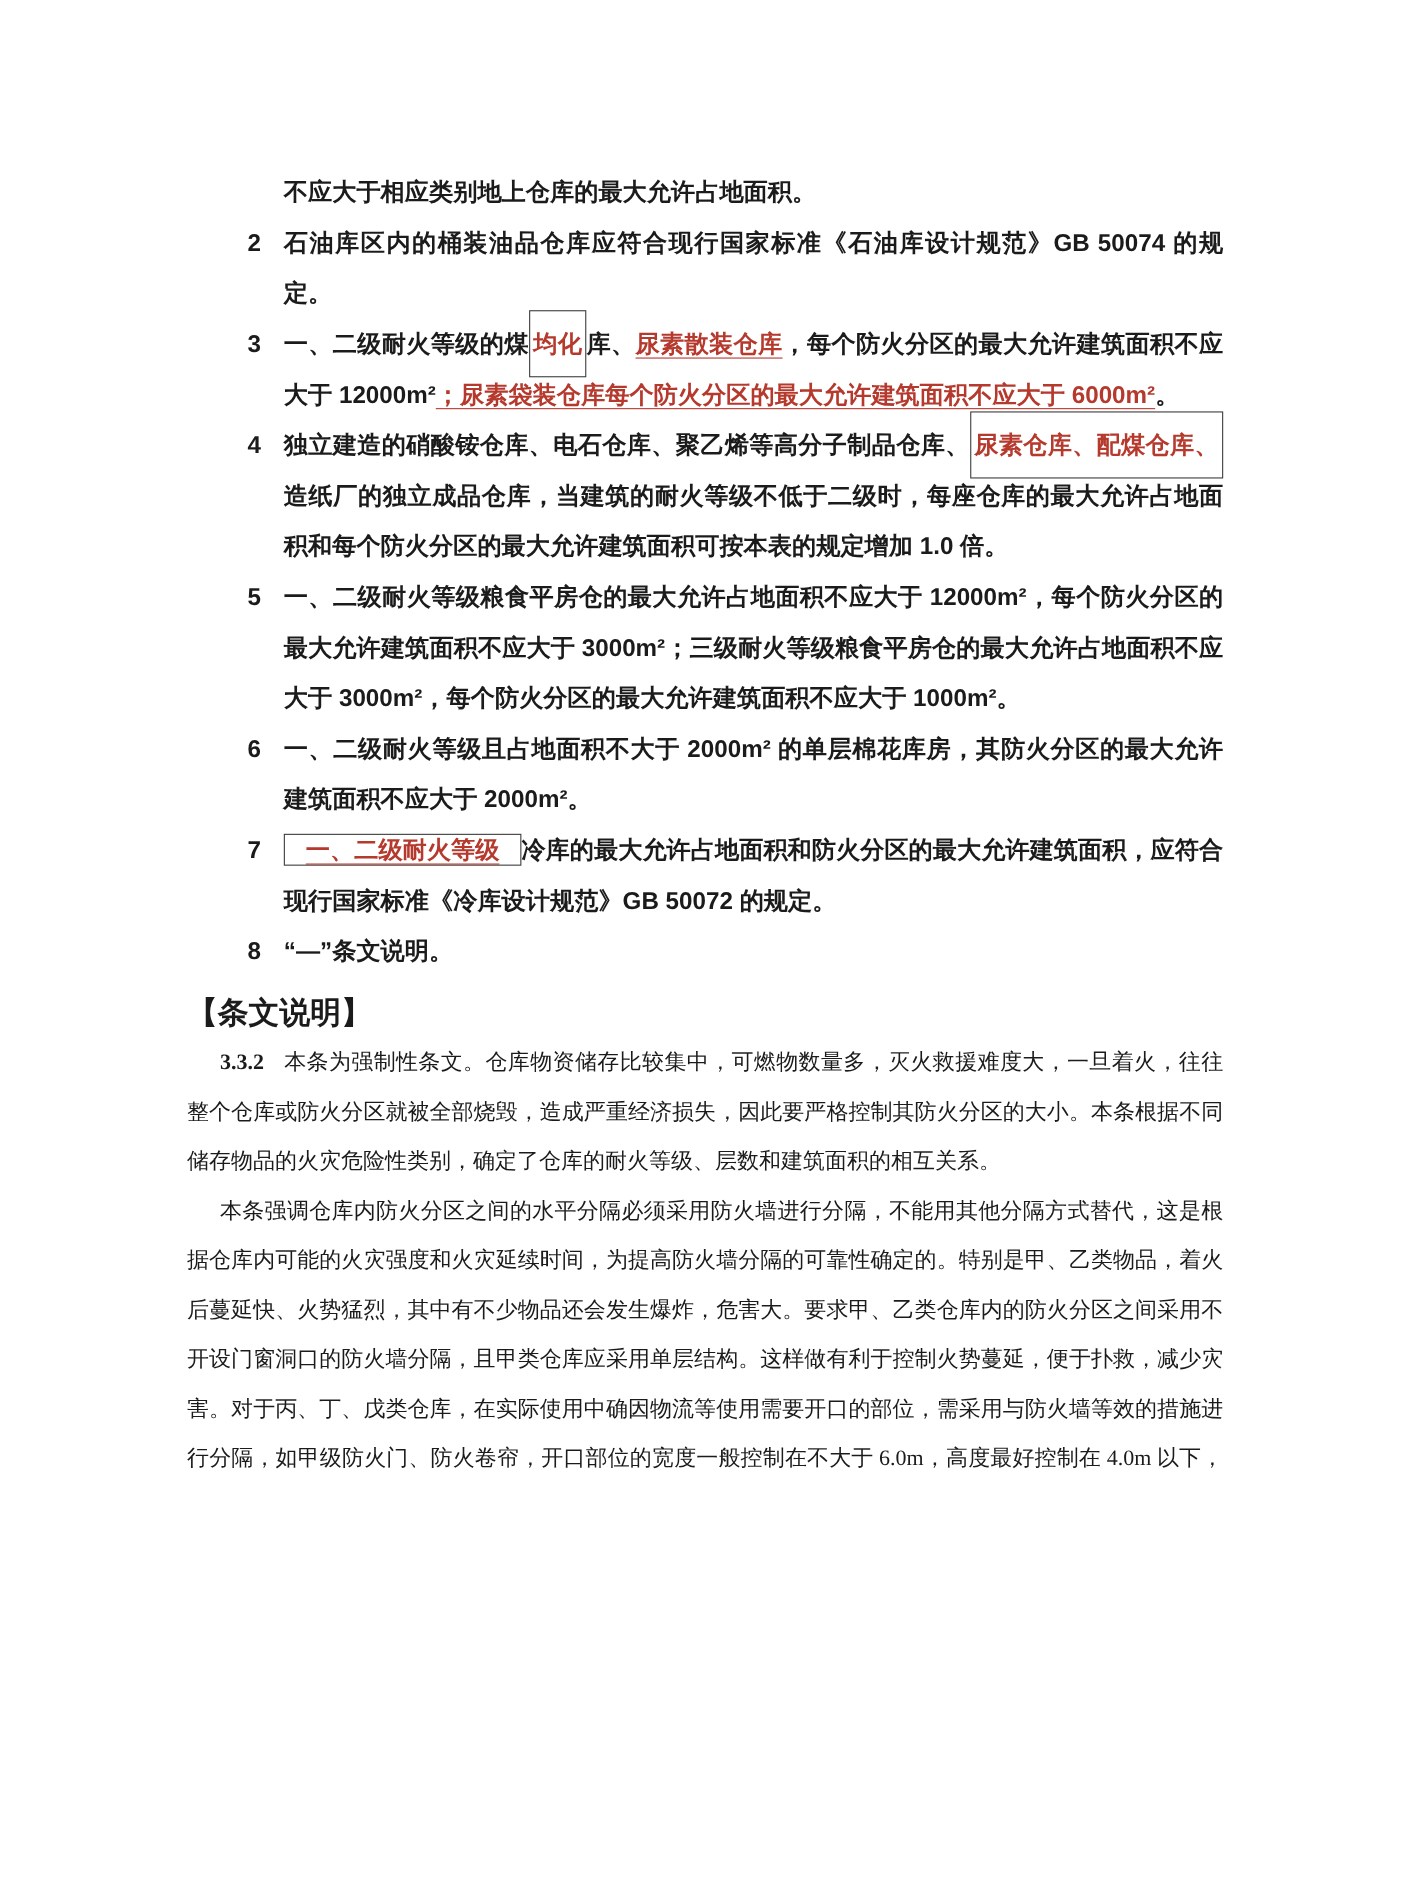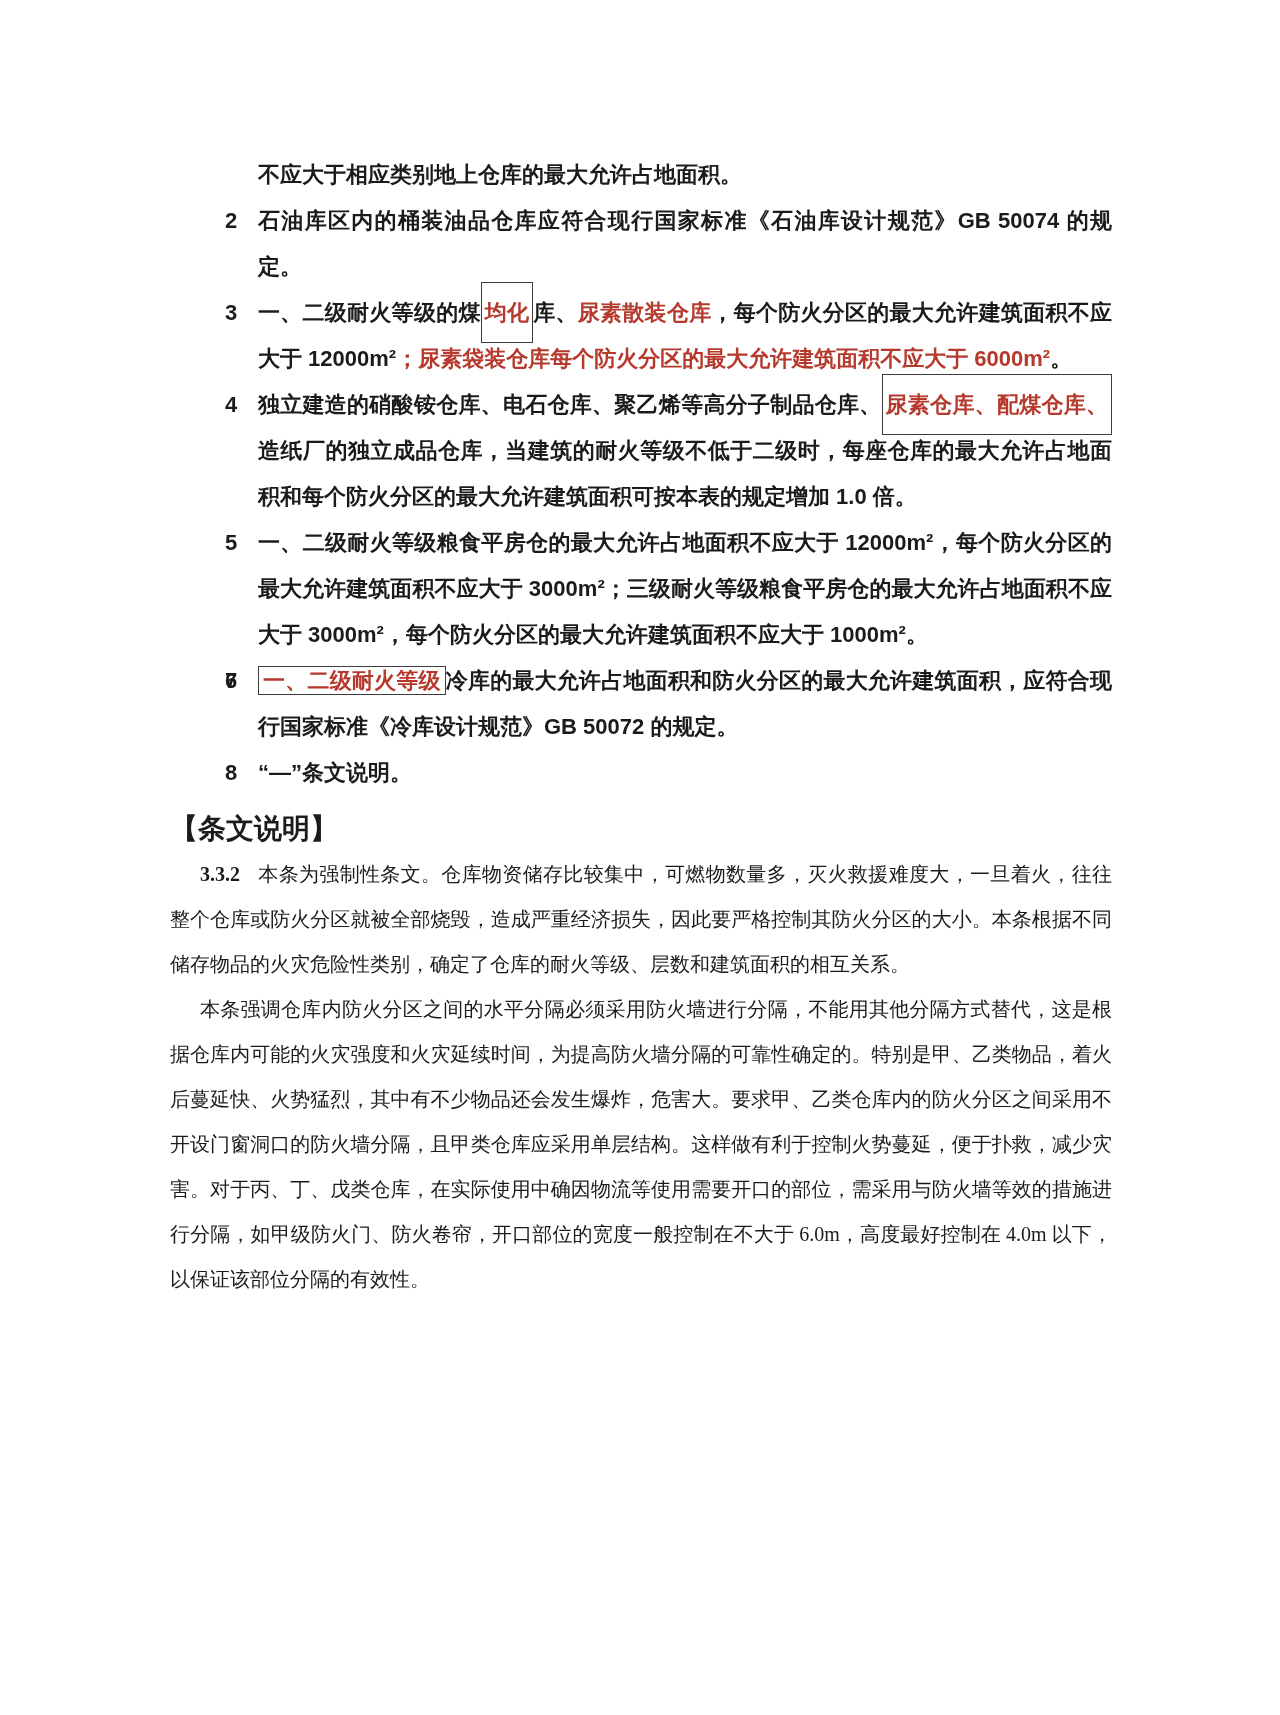--- a/index.html
+++ b/index.html
@@ -44,24 +44,25 @@
     font-weight:700;
   }
   .seg{white-space:pre-wrap;}
   .rbox{
     color:var(--red);
     border:1px solid var(--box-border);
     padding:17px 3px;
   }
   .runder{
     color:var(--red);
+    text-decoration:underline;
     text-decoration-thickness:1px;
     text-underline-offset:5px;
   }
-  .rbox.runder{padding:1px 4px;}
+  .rbox.runder{padding:1px 19px;}
   
   .cmt-head{
     margin:10px 0 0 0;
     font-family:"Liberation Sans","DejaVu Sans",sans-serif;
     font-weight:700;
     font-size:28px;
     line-height:46px;
     color:var(--ink);
   }
   .para{
@@ -114,20 +115,21 @@
         <span class="seg">独立建造的硝酸铵仓库、电石仓库、聚乙烯等高分子制品仓库、</span><span class="seg rbox">尿素仓库、配煤仓库、</span><span class="seg">造纸厂的独立成品仓库，当建筑的耐火等级不低于二级时，每座仓库的最大允许占地面积和每个防火分区的最大允许建筑面积可按本表的规定增加 1.0 倍。</span>
       </div>
 
       <div class="note">
         <span class="num">5</span>
         <span class="seg">一、二级耐火等级粮食平房仓的最大允许占地面积不应大于 12000m²，每个防火分区的最大允许建筑面积不应大于 3000m²；三级耐火等级粮食平房仓的最大允许占地面积不应大于 3000m²，每个防火分区的最大允许建筑面积不应大于 1000m²。</span>
       </div>
 
       <div class="note">
         <span class="num">6</span>
+        <span class="seg">一、二级耐火等级且占地面积不大于 2000m² 的单层棉花库房，其防火分区的最大允许建筑面积不应大于 2000m²。</span>
       </div>
 
       <div class="note">
         <span class="num">7</span>
         <span class="seg rbox runder">一、二级耐火等级</span><span class="seg">冷库的最大允许占地面积和防火分区的最大允许建筑面积，应符合现行国家标准《冷库设计规范》GB 50072 的规定。</span>
       </div>
 
       <div class="note">
         <span class="num">8</span>
         <span class="seg">“—”条文说明。</span>

